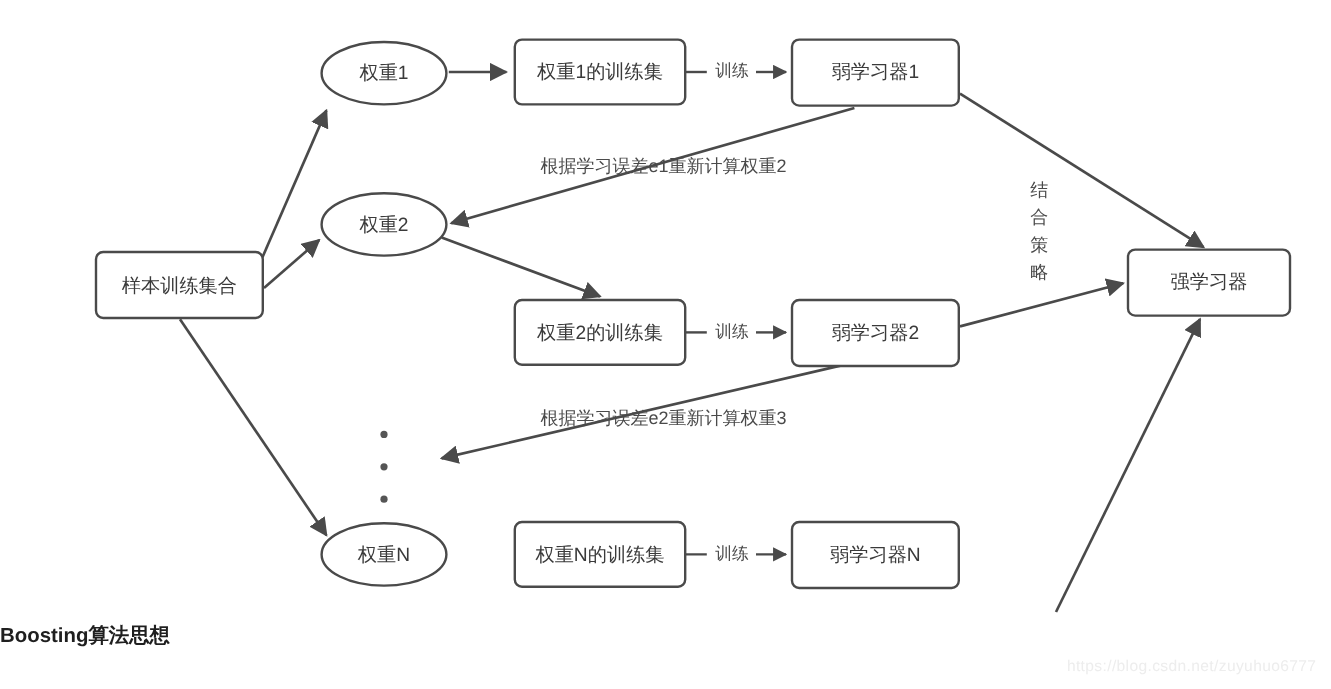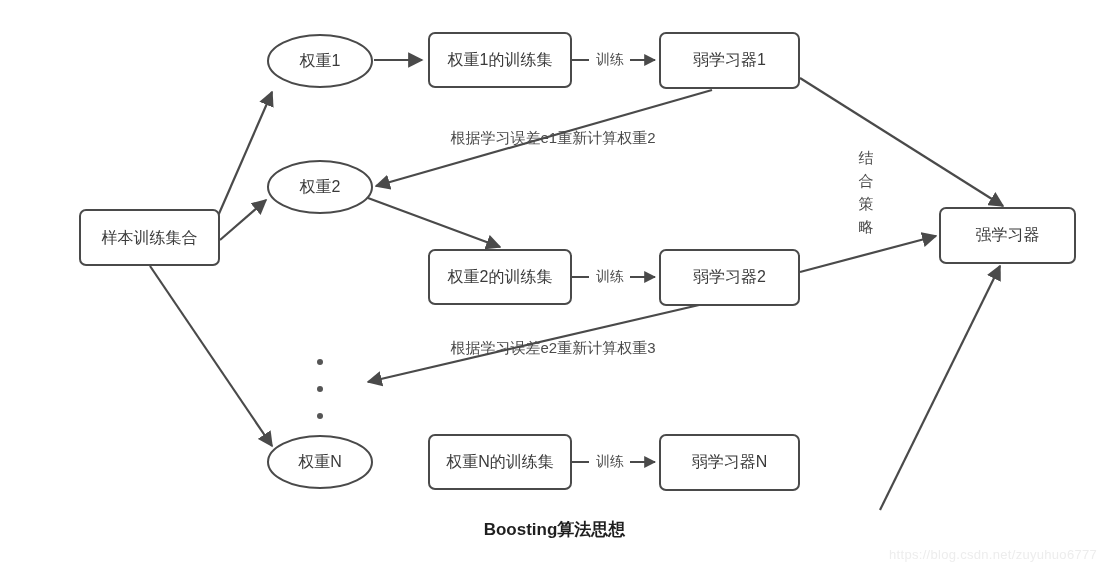--- a/index.html
+++ b/index.html
@@ -68,21 +68,20 @@
     fill: none;
   }
   .dot {
     fill: #555555;
   }
   .caption {
     position: absolute;
     left: 0;
     top: 518px;
     width: 1109px;
-    text-align: center;
     font-size: 17px;
     font-weight: bold;
     color: #1f1f1f;
     font-family: "Liberation Sans", "DejaVu Sans", sans-serif;
   }
   .watermark {
     position: absolute;
     right: 12px;
     bottom: 12px;
     font-size: 13px;

